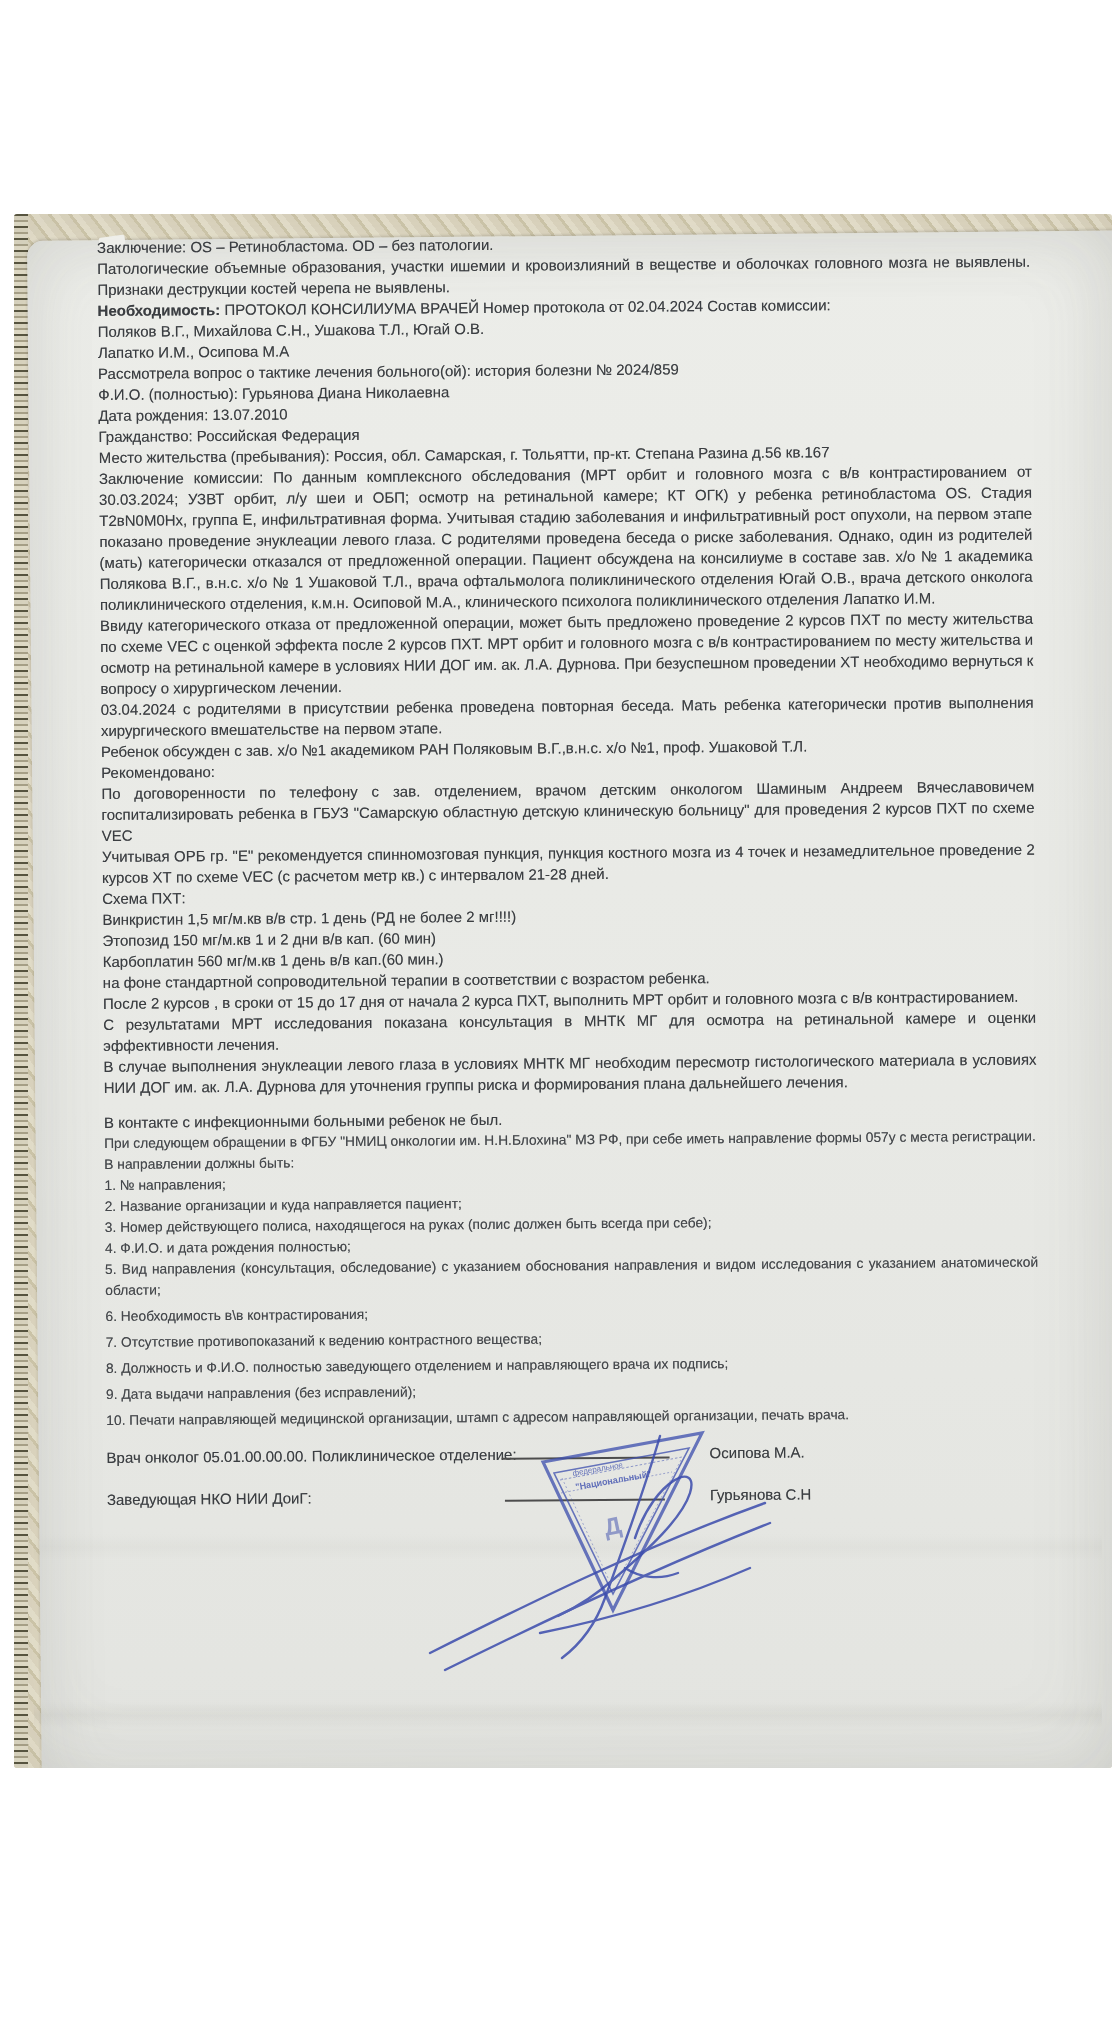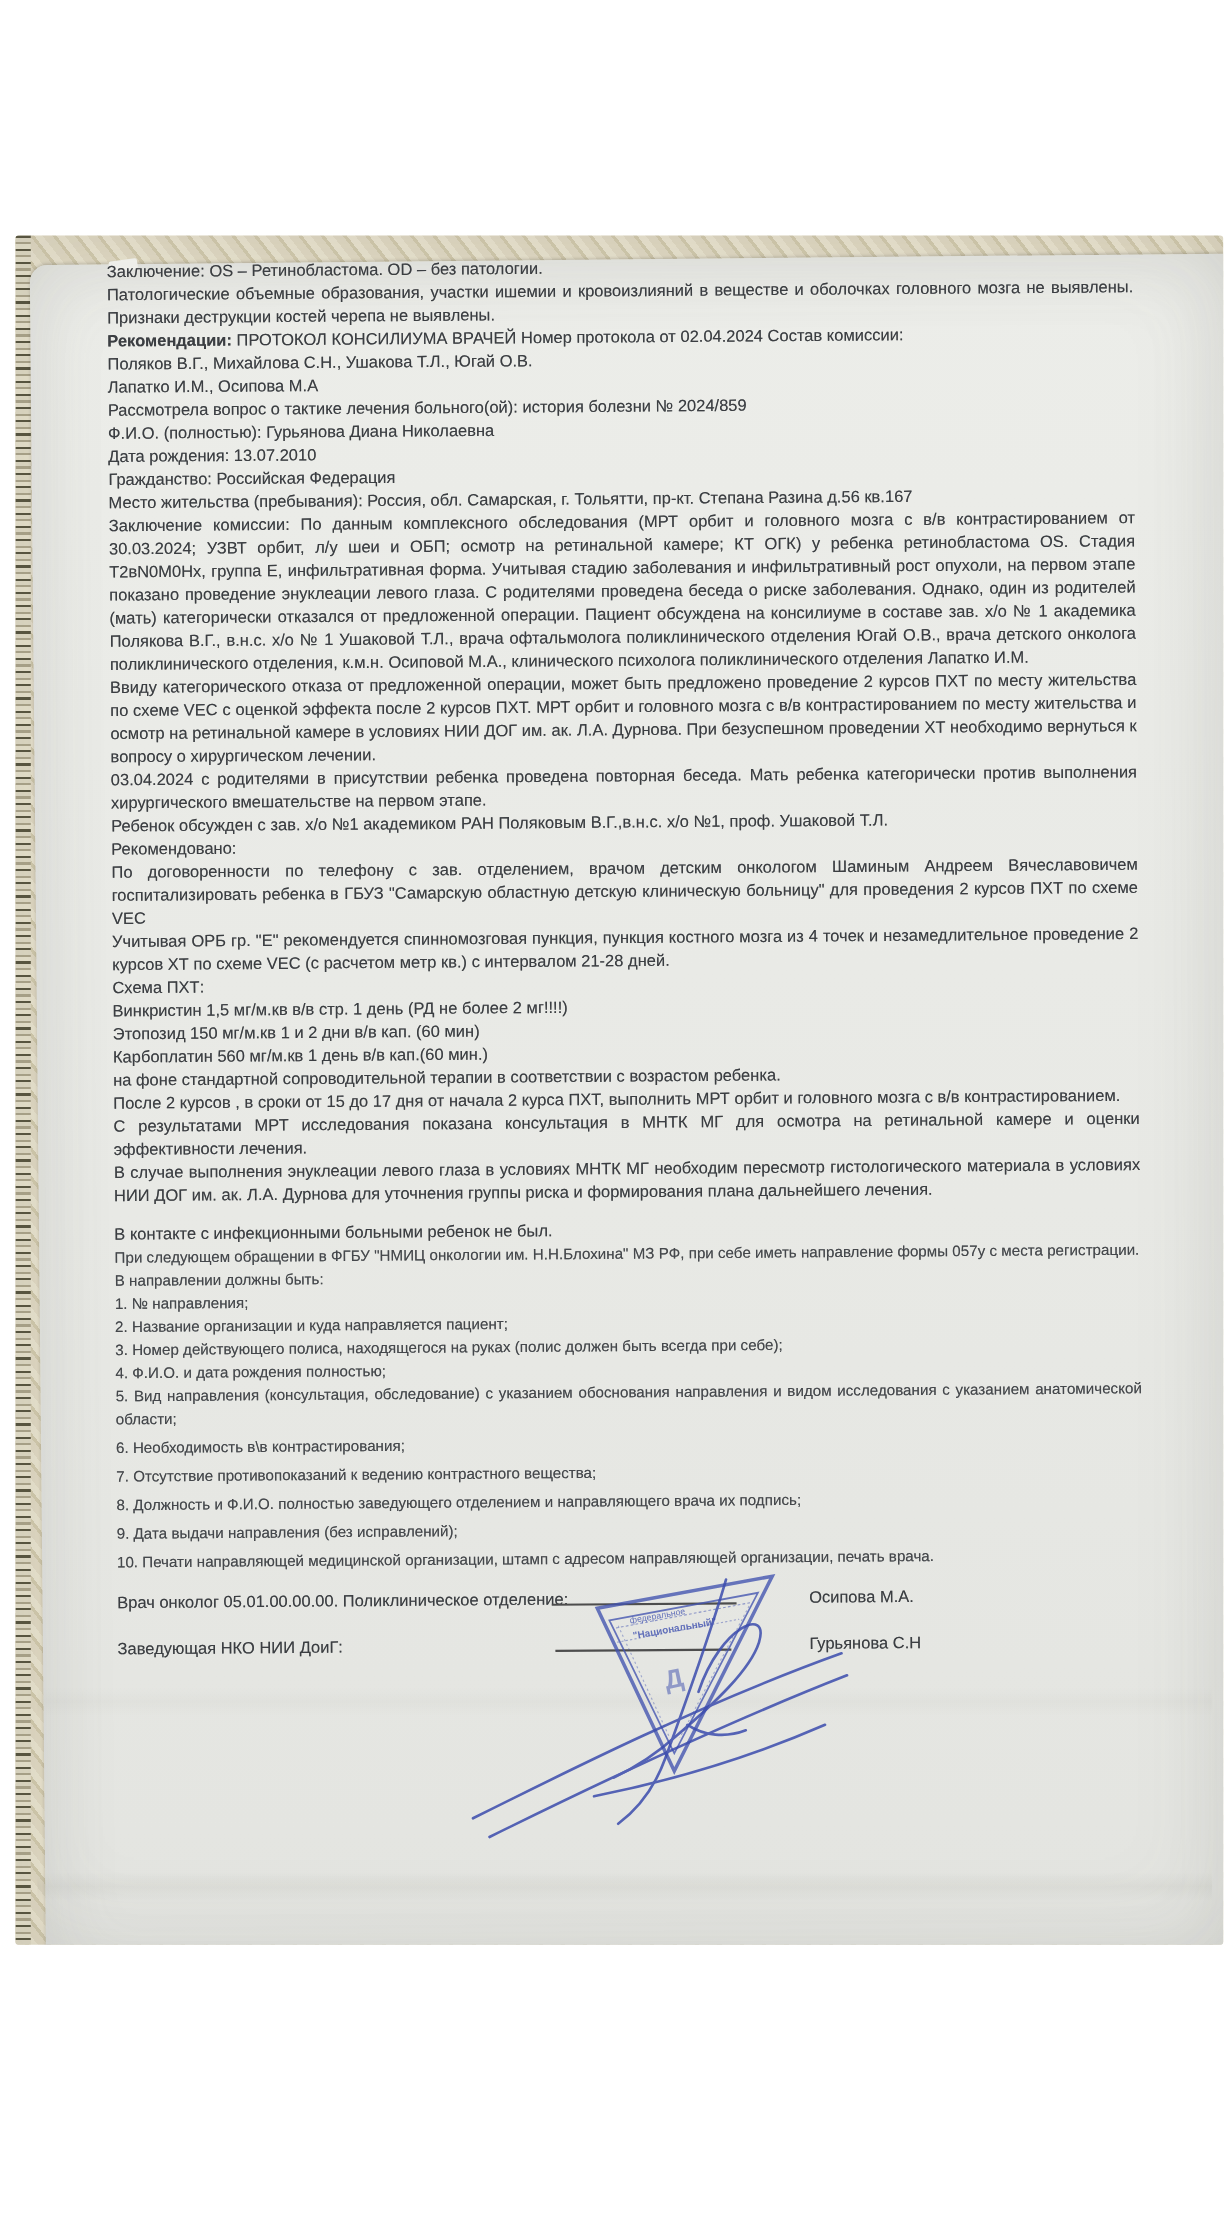--- a/index.html
+++ b/index.html
@@ -35,21 +35,21 @@
   .b{font-weight:700;}
   .small{font-size:13.8px;color:#45484c;}
   .sp14{height:14px;}
   .list .li{margin:0;}
   .list .li.gap{margin-top:5px;}
 
   .sigrow{position:relative;height:22px;}
   .sigrow .lbl{position:absolute;left:0;top:0;}
   .sigrow .rule{position:absolute;left:395px;top:14px;width:168px;height:0;
          border-bottom:2px solid #4d4d4d;}
-  .sigrow .nm{position:absolute;left:603px;top:0;margin-left:26px;}
+  .sigrow .nm{position:absolute;left:603px;top:0;}
   #sig1{margin-top:16px;}
   #sig2{margin-top:20px;}
 
   
   .stamp-svg{position:absolute;left:410px;top:1418px;z-index:6;}
 </style>
 </head>
 <body>
 
 <div class="photo">
@@ -57,21 +57,21 @@
   <div class="paper"></div>
   <div class="crease" style="top:1488px;"></div>
   <div class="crease" style="top:1320px;opacity:.6;"></div>
   <div class="vignette"></div>
 </div>
 
 <div class="sheet-rotate">
   <div class="textblock">
     <p class="p">Заключение: OS – Ретинобластома. OD – без патологии.</p>
     <p class="p jt">Патологические объемные образования, участки ишемии и кровоизлияний в веществе и оболочках головного мозга не выявлены. Признаки деструкции костей черепа не выявлены.</p>
-    <p class="p"><span class="b">Рекомендации:</span><span> ПРОТОКОЛ КОНСИЛИУМА ВРАЧЕЙ Номер протокола от 02.04.2024 Состав комиссии:</span></p>
+    <p class="p"><span class="b">Необходимость:</span><span> ПРОТОКОЛ КОНСИЛИУМА ВРАЧЕЙ Номер протокола от 02.04.2024 Состав комиссии:</span></p>
     <p class="p">Поляков В.Г.,   Михайлова С.Н., Ушакова Т.Л., Югай О.В.</p>
     <p class="p">Лапатко И.М., Осипова М.А</p>
     <p class="p">Рассмотрела вопрос о тактике лечения больного(ой):  история болезни № 2024/859</p>
     <p class="p">Ф.И.О. (полностью): Гурьянова Диана Николаевна</p>
     <p class="p">Дата рождения: 13.07.2010</p>
     <p class="p">Гражданство: Российская Федерация</p>
     <p class="p">Место жительства (пребывания): Россия, обл. Самарская, г. Тольятти, пр-кт. Степана Разина д.56 кв.167</p>
     <p class="p jt">Заключение комиссии: По данным комплексного обследования (МРТ орбит и головного мозга с в/в контрастированием от 30.03.2024; УЗВТ орбит, л/у шеи и ОБП; осмотр на ретинальной камере; КТ ОГК) у ребенка ретинобластома OS. Стадия Т2вN0М0Нх, группа Е, инфильтративная форма. Учитывая стадию заболевания и инфильтративный рост опухоли, на первом этапе показано проведение энуклеации левого глаза. С родителями проведена беседа о риске заболевания. Однако, один из родителей (мать) категорически отказался от предложенной операции. Пациент обсуждена на консилиуме в составе зав. х/о № 1 академика Полякова В.Г., в.н.с. х/о № 1 Ушаковой Т.Л., врача офтальмолога поликлинического отделения Югай О.В., врача детского онколога поликлинического отделения, к.м.н. Осиповой М.А., клинического психолога поликлинического отделения Лапатко И.М.</p>
     <p class="p jt">Ввиду категорического отказа от предложенной операции, может быть предложено проведение 2 курсов ПХТ по месту жительства по схеме VEC с оценкой эффекта после 2 курсов ПХТ. МРТ орбит и головного мозга с в/в контрастированием по месту жительства и осмотр на ретинальной камере в условиях НИИ ДОГ им. ак. Л.А. Дурнова. При безуспешном проведении ХТ необходимо вернуться к вопросу о хирургическом лечении.</p>
     <p class="p jt">03.04.2024 с родителями в присутствии ребенка проведена повторная беседа. Мать ребенка категорически против выполнения хирургического вмешательстве на первом этапе.</p>

